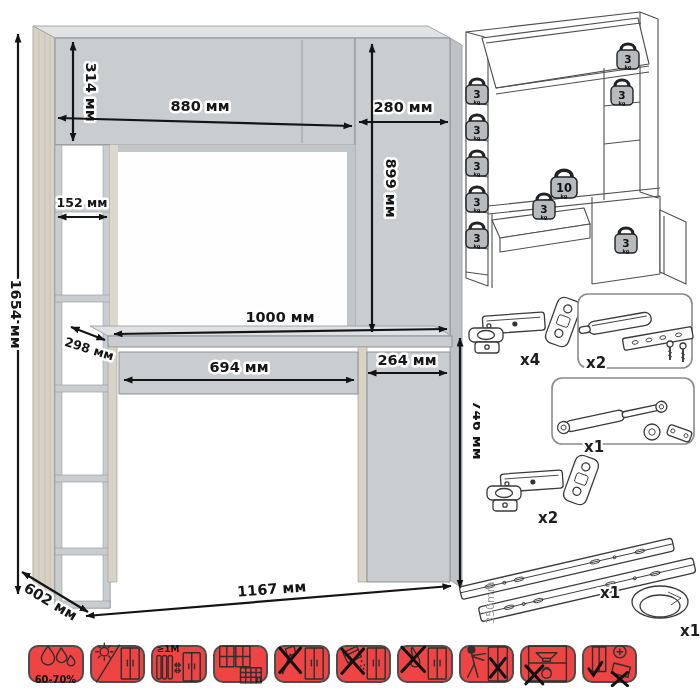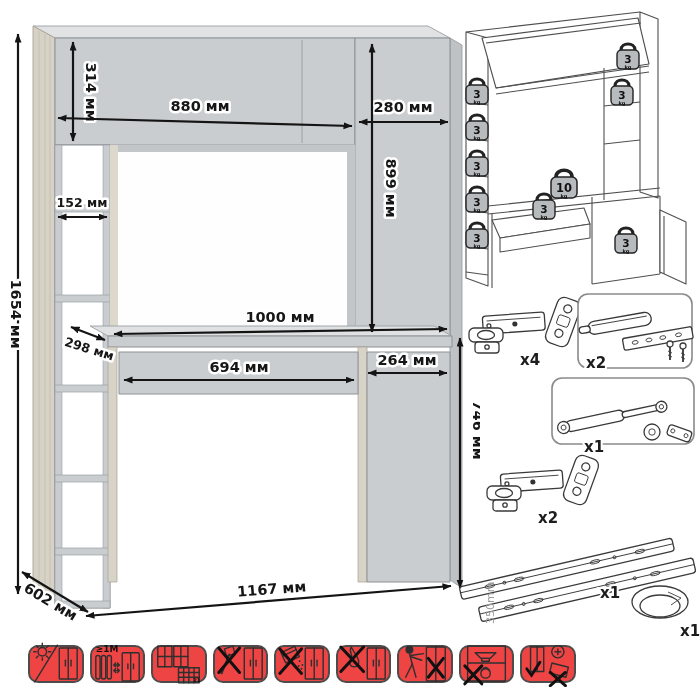--- a/index.html
+++ b/index.html
@@ -335,20 +335,28 @@
   <g transform="translate(212,310)">
     <ellipse class="hw" cx="0" cy="0" rx="28" ry="16"></ellipse>
     <ellipse class="hw" cx="0" cy="4" rx="20" ry="11"></ellipse>
     <path class="hwthin" d="M8 -10 L21 -4 L11 3"></path>
   </g>
   <text class="qty" x="232" y="344">x1</text>
 </svg>
 
 <div class="icon-row">
 
+  <div class="icon-box">
+    <svg width="49" height="46" viewBox="0 0 52 48">
+      <path class="ic" d="M18 5 C14 11 11 14 11 18 a7 7 0 0 0 14 0 C25 14 22 11 18 5 Z"></path>
+      <path class="ic" d="M32 7 C29 12 27 14 27 17 a5.5 5.5 0 0 0 11 0 C38 14 35 12 32 7 Z"></path>
+      <path class="ic" d="M42 15 C40 18 38.5 20 38.5 22 a4 4 0 0 0 8 0 C46.5 20 45 18 42 15 Z"></path>
+      <text class="ictext" x="26" y="44" text-anchor="middle" font-size="10.5">60-70%</text>
+    </svg>
+  </div>
 
 
   <div class="icon-box">
     <svg width="49" height="46" viewBox="0 0 52 48">
       <circle class="ic" cx="12" cy="11" r="4.5"></circle>
       <path class="ic" d="M12 2 V4.5 M12 17.5 V20 M3 11 H5.5 M18.5 11 H21 M5.5 4.5 L7.5 6.5 M16.5 15.5 L18.5 17.5 M18.5 4.5 L16.5 6.5 M7.5 15.5 L5.5 17.5"></path>
       <line class="ic" x1="4" y1="43" x2="28" y2="4" stroke-width="1.8"></line>
       <g class="ic">
         <rect x="30" y="7" width="19" height="33" rx="1"></rect>
         <line x1="39.5" y1="7" x2="39.5" y2="40"></line>

